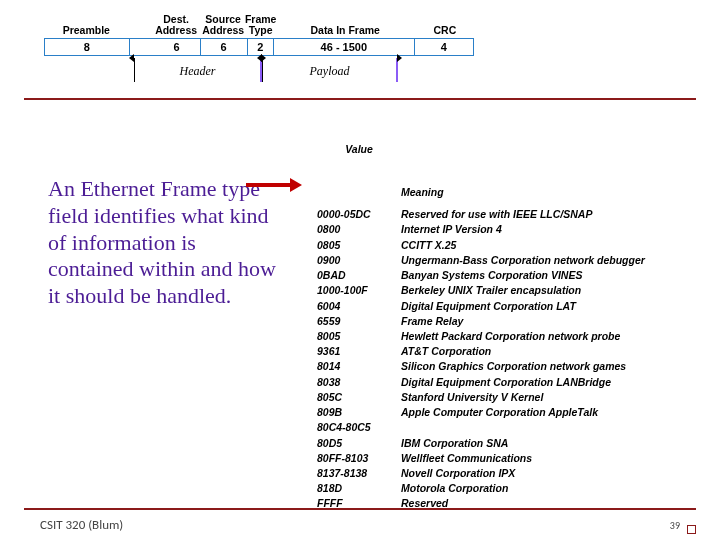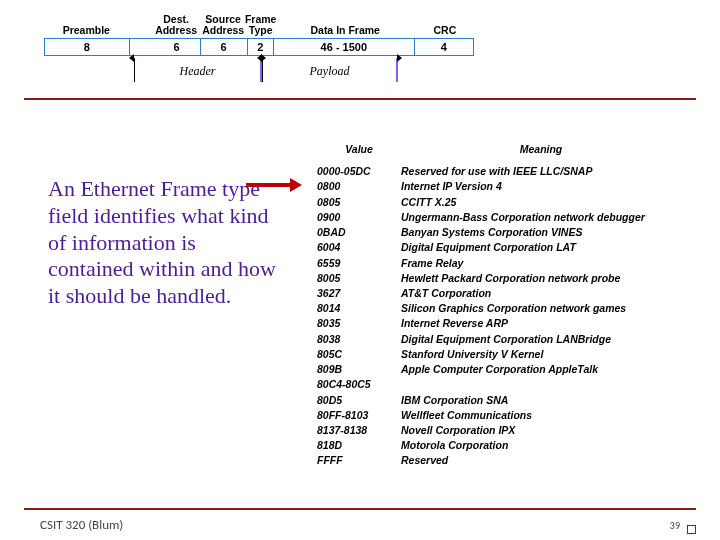--- a/index.html
+++ b/index.html
@@ -136,21 +136,21 @@
     color: #000;
     line-height: 1.45;
     font-style: italic;
   }
   .tt-head {
     display: flex;
     border-bottom: 1px solid transparent;
     margin-bottom: 6px;
   }
   .tt-head .c1 { width: 84px; text-align:center; }
-  .tt-head .c2 { width: 280px; text-align:center; }
+  .tt-head .c2 { width: 280px; text-align:left;margin-top:43px; }
   .tt-row { display: flex; }
   .tt-row .c1 { width: 84px; }
   .tt-row .c2 { width: 300px; white-space: nowrap; }
 
   .footer-left {
     position: absolute;
     left: 40px;
     bottom: 8px;
     font-family: Calibri, Arial, sans-serif;
     font-size: 13px;
@@ -236,42 +236,42 @@
         </div>
         <div class="tt-row">
           <div class="c1">0900</div>
           <div class="c2">Ungermann-Bass Corporation network debugger</div>
         </div>
         <div class="tt-row">
           <div class="c1">0BAD</div>
           <div class="c2">Banyan Systems Corporation VINES</div>
         </div>
         <div class="tt-row">
+          <div class="c1">1000-100F</div>
+          <div class="c2">Berkeley UNIX Trailer encapsulation</div>
+        </div>
+        <div class="tt-row">
           <div class="c1">6004</div>
           <div class="c2">Digital Equipment Corporation LAT</div>
         </div>
         <div class="tt-row">
           <div class="c1">6559</div>
           <div class="c2">Frame Relay</div>
         </div>
         <div class="tt-row">
           <div class="c1">8005</div>
           <div class="c2">Hewlett Packard Corporation network probe</div>
         </div>
         <div class="tt-row">
-          <div class="c1">3627</div>
+          <div class="c1">9361</div>
           <div class="c2">AT&amp;T Corporation</div>
         </div>
         <div class="tt-row">
           <div class="c1">8014</div>
           <div class="c2">Silicon Graphics Corporation network games</div>
-        </div>
-        <div class="tt-row">
-          <div class="c1">8035</div>
-          <div class="c2">Internet Reverse ARP</div>
         </div>
         <div class="tt-row">
           <div class="c1">8038</div>
           <div class="c2">Digital Equipment Corporation LANBridge</div>
         </div>
         <div class="tt-row">
           <div class="c1">805C</div>
           <div class="c2">Stanford University V Kernel</div>
         </div>
         <div class="tt-row">

